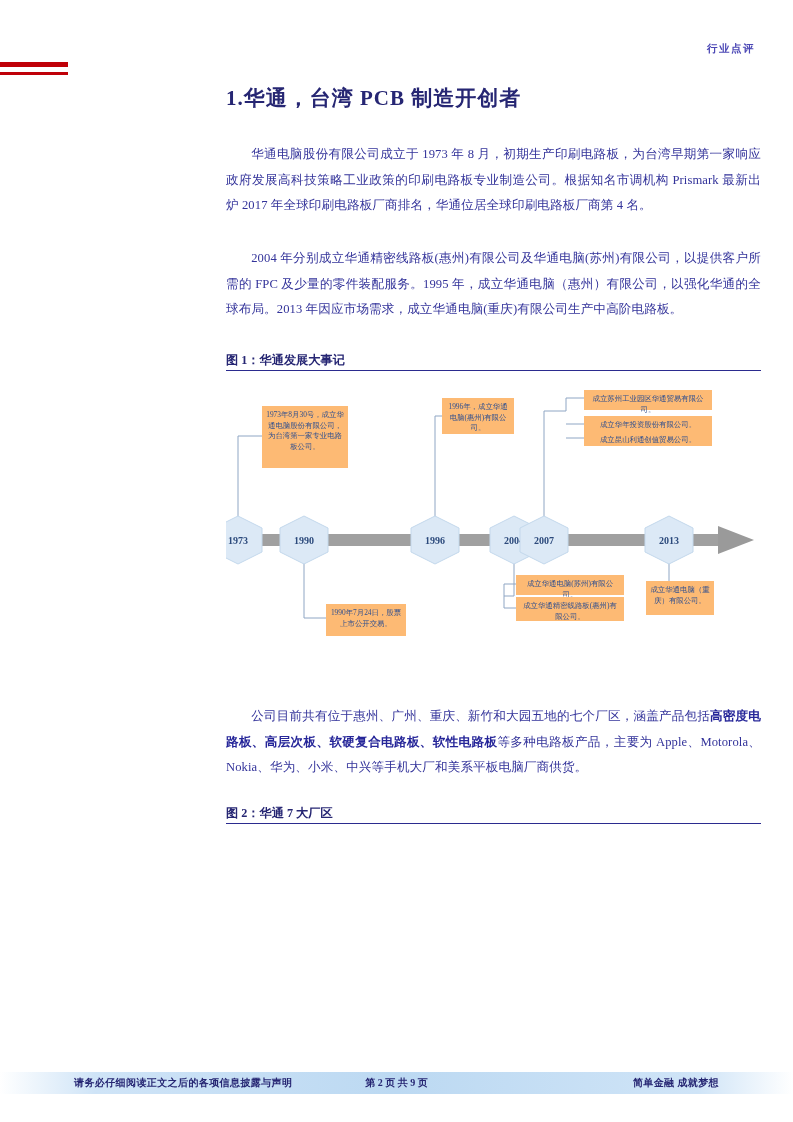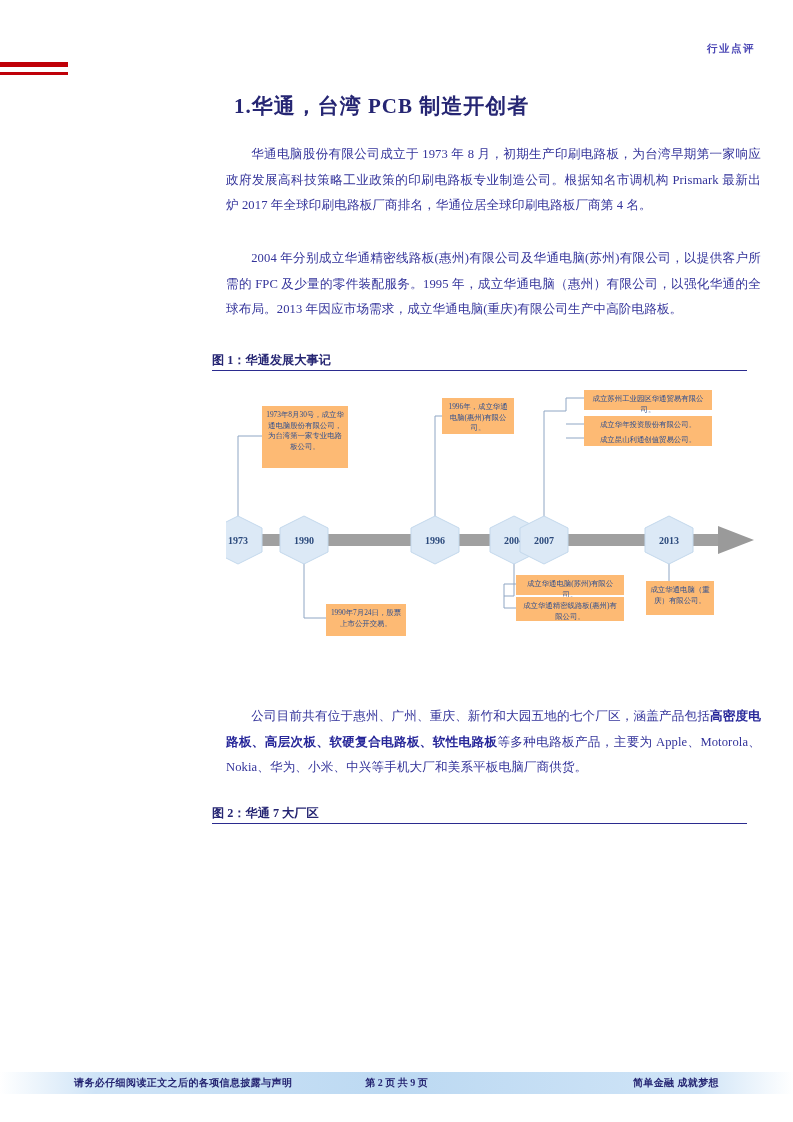--- a/index.html
+++ b/index.html
@@ -45,21 +45,21 @@
   .rule-thin {
     position: absolute;
     left: 0;
     top: 72px;
     width: 68px;
     height: 2.5px;
     background: #bf0008;
   }
 
   h1.section-title {
-    margin: 8px;
+    margin: 0;
     position: absolute;
     left: 226px;
     top: 84px;
     font-size: 21px;
     font-weight: bold;
     color: #262673;
     letter-spacing: 1px;
     font-family: "Liberation Serif", serif;
   }
 
@@ -81,21 +81,21 @@
   p.para4 { top: 704px; text-indent: 2em; }
 
   p.body-para b {
     font-weight: bold;
     color: #262699;
   }
 
   
   .exhibit-caption {
     position: absolute;
-    left: 212px;
+    left: 226px;
     width: 535px;
     font-size: 12.2px;
     font-weight: bold;
     color: #262673;
     padding-bottom: 1px;
     border-bottom: 1.6px solid #2b2b8f;
     font-family: "Liberation Serif", serif;
   }
   #cap1 { top: 352px; }
   #cap2 { top: 805px; }

